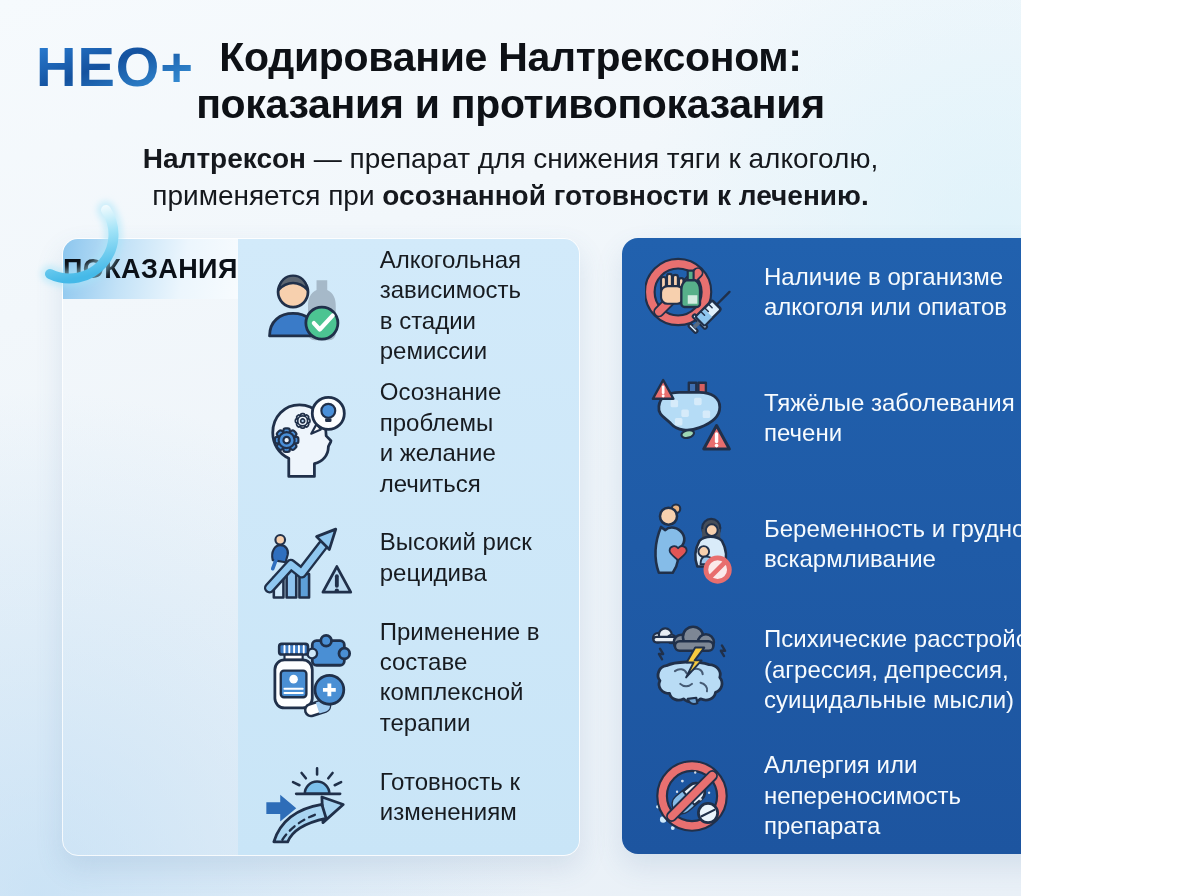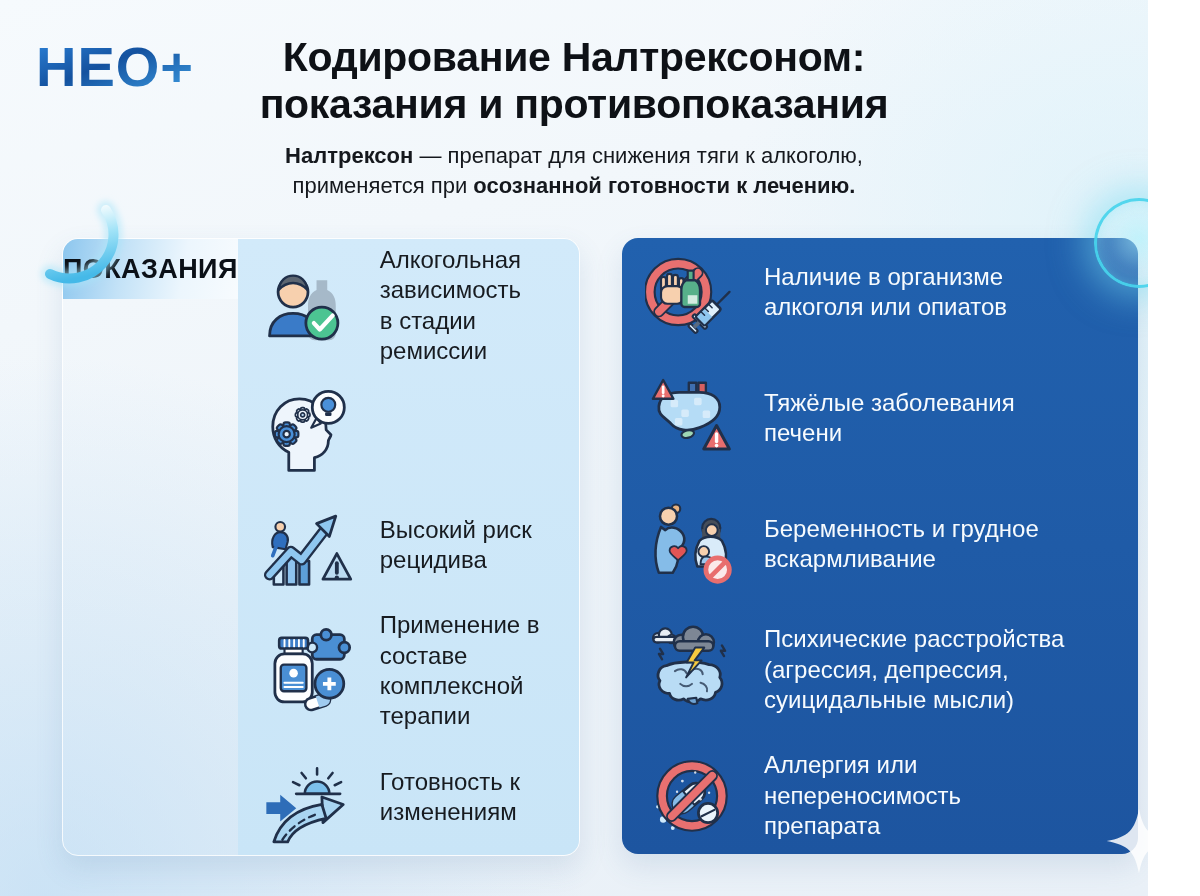--- a/index.html
+++ b/index.html
@@ -1,28 +1,28 @@
 <!DOCTYPE html>
 <html lang="ru"><head>
 <meta charset="utf-8">
 <style>
   html,body{margin:0;padding:0;}
   body{width:1200px;height:896px;overflow:hidden;font-family:"Liberation Sans","DejaVu Sans",sans-serif;}
   .page{
-    position:relative;width:1148px;height:896px;overflow:hidden;
+    position:relative;width:1021px;height:896px;overflow:hidden;
     background:
       radial-gradient(circle at 4% 100%, rgba(176,214,243,.55), transparent 38%),
       radial-gradient(circle at 98% 26%, rgba(210,240,250,.55), transparent 30%),
       linear-gradient(165deg,#f6fafd 0%,#eef4f9 55%,#e9f0f7 100%);
   }
   
   .logo-wrap{position:absolute;left:34px;top:28px;}
   .title-block{position:absolute;left:0;top:30px;width:100%;text-align:center;}
   .title{margin:4px;font-size:41px;line-height:1.14;font-weight:800;color:#0e1116;letter-spacing:-.3px;}
-  .subtitle{margin:14px 0 0 0;font-size:22px;line-height:1.32;color:#15181d;}
+  .subtitle{margin:14px 0 0 0;font-size:28px;line-height:1.32;color:#15181d;}
   .subtitle b{font-weight:700;}
   
   .panel{position:absolute;top:238px;width:516px;height:616px;border-radius:16px;overflow:hidden;
          display:flex;flex-direction:row;z-index:2;box-shadow:0 12px 28px rgba(70,110,160,.14);}
   .panel--light{left:62px;border:1.5px solid rgba(255,255,255,.8);}
   .panel--dark{left:622px;}
   .panel-header{height:60px;flex:none;display:flex;align-items:center;justify-content:center;}
   .panel-header h2{margin:0;font-size:27px;font-weight:800;letter-spacing:.4px;}
   .panel--light .panel-header{background:linear-gradient(100deg,#8cc6ee 0%,#c3e2f7 34%,#ecf6fd 68%,#f7fbfe 100%);}
   .panel--light .panel-header h2{color:#0b1017;}
@@ -139,20 +139,22 @@
               </g>
               <circle r="7.5" fill="#eef5fc"></circle>
                 <circle r="3" fill="#b9d6ef"></circle>
             </g>
             <path d="M52,31 l-5,9 9,-4 z" fill="#fbfdfe" stroke="#20304a" stroke-width="2"></path>
             <circle cx="63" cy="21" r="15" fill="#fbfdfe" stroke="#20304a" stroke-width="2.6"></circle>
             <circle cx="63" cy="18.5" r="6.5" fill="#4a90d9" stroke="#20304a" stroke-width="2"></circle>
             <rect x="60" y="25.5" width="6" height="3.5" rx="1.2" fill="#20304a"></rect>
           </svg>
         </span>
+        <p class="item-text">Осознание проблемы
+и желание лечиться</p>
       </li>
 
       <li class="item">
         <span class="icon">
           <svg width="94" height="94" viewBox="0 0 88 88" fill="none" stroke-linecap="round" stroke-linejoin="round">
             <rect x="12" y="62" width="9" height="19" fill="#cfe9fb" stroke="#20304a" stroke-width="2.4"></rect>
             <rect x="24" y="54" width="9" height="27" fill="#8fc3ee" stroke="#20304a" stroke-width="2.4"></rect>
             <rect x="36" y="59" width="9" height="22" fill="#5d9fd8" stroke="#20304a" stroke-width="2.4"></rect>
             <path d="M8,72 L28,50 l10,8 L58,32" stroke="#20304a" stroke-width="10.5"></path>
             <path d="M8,72 L28,50 l10,8 L58,32" stroke="#8fc7f0" stroke-width="6"></path>

